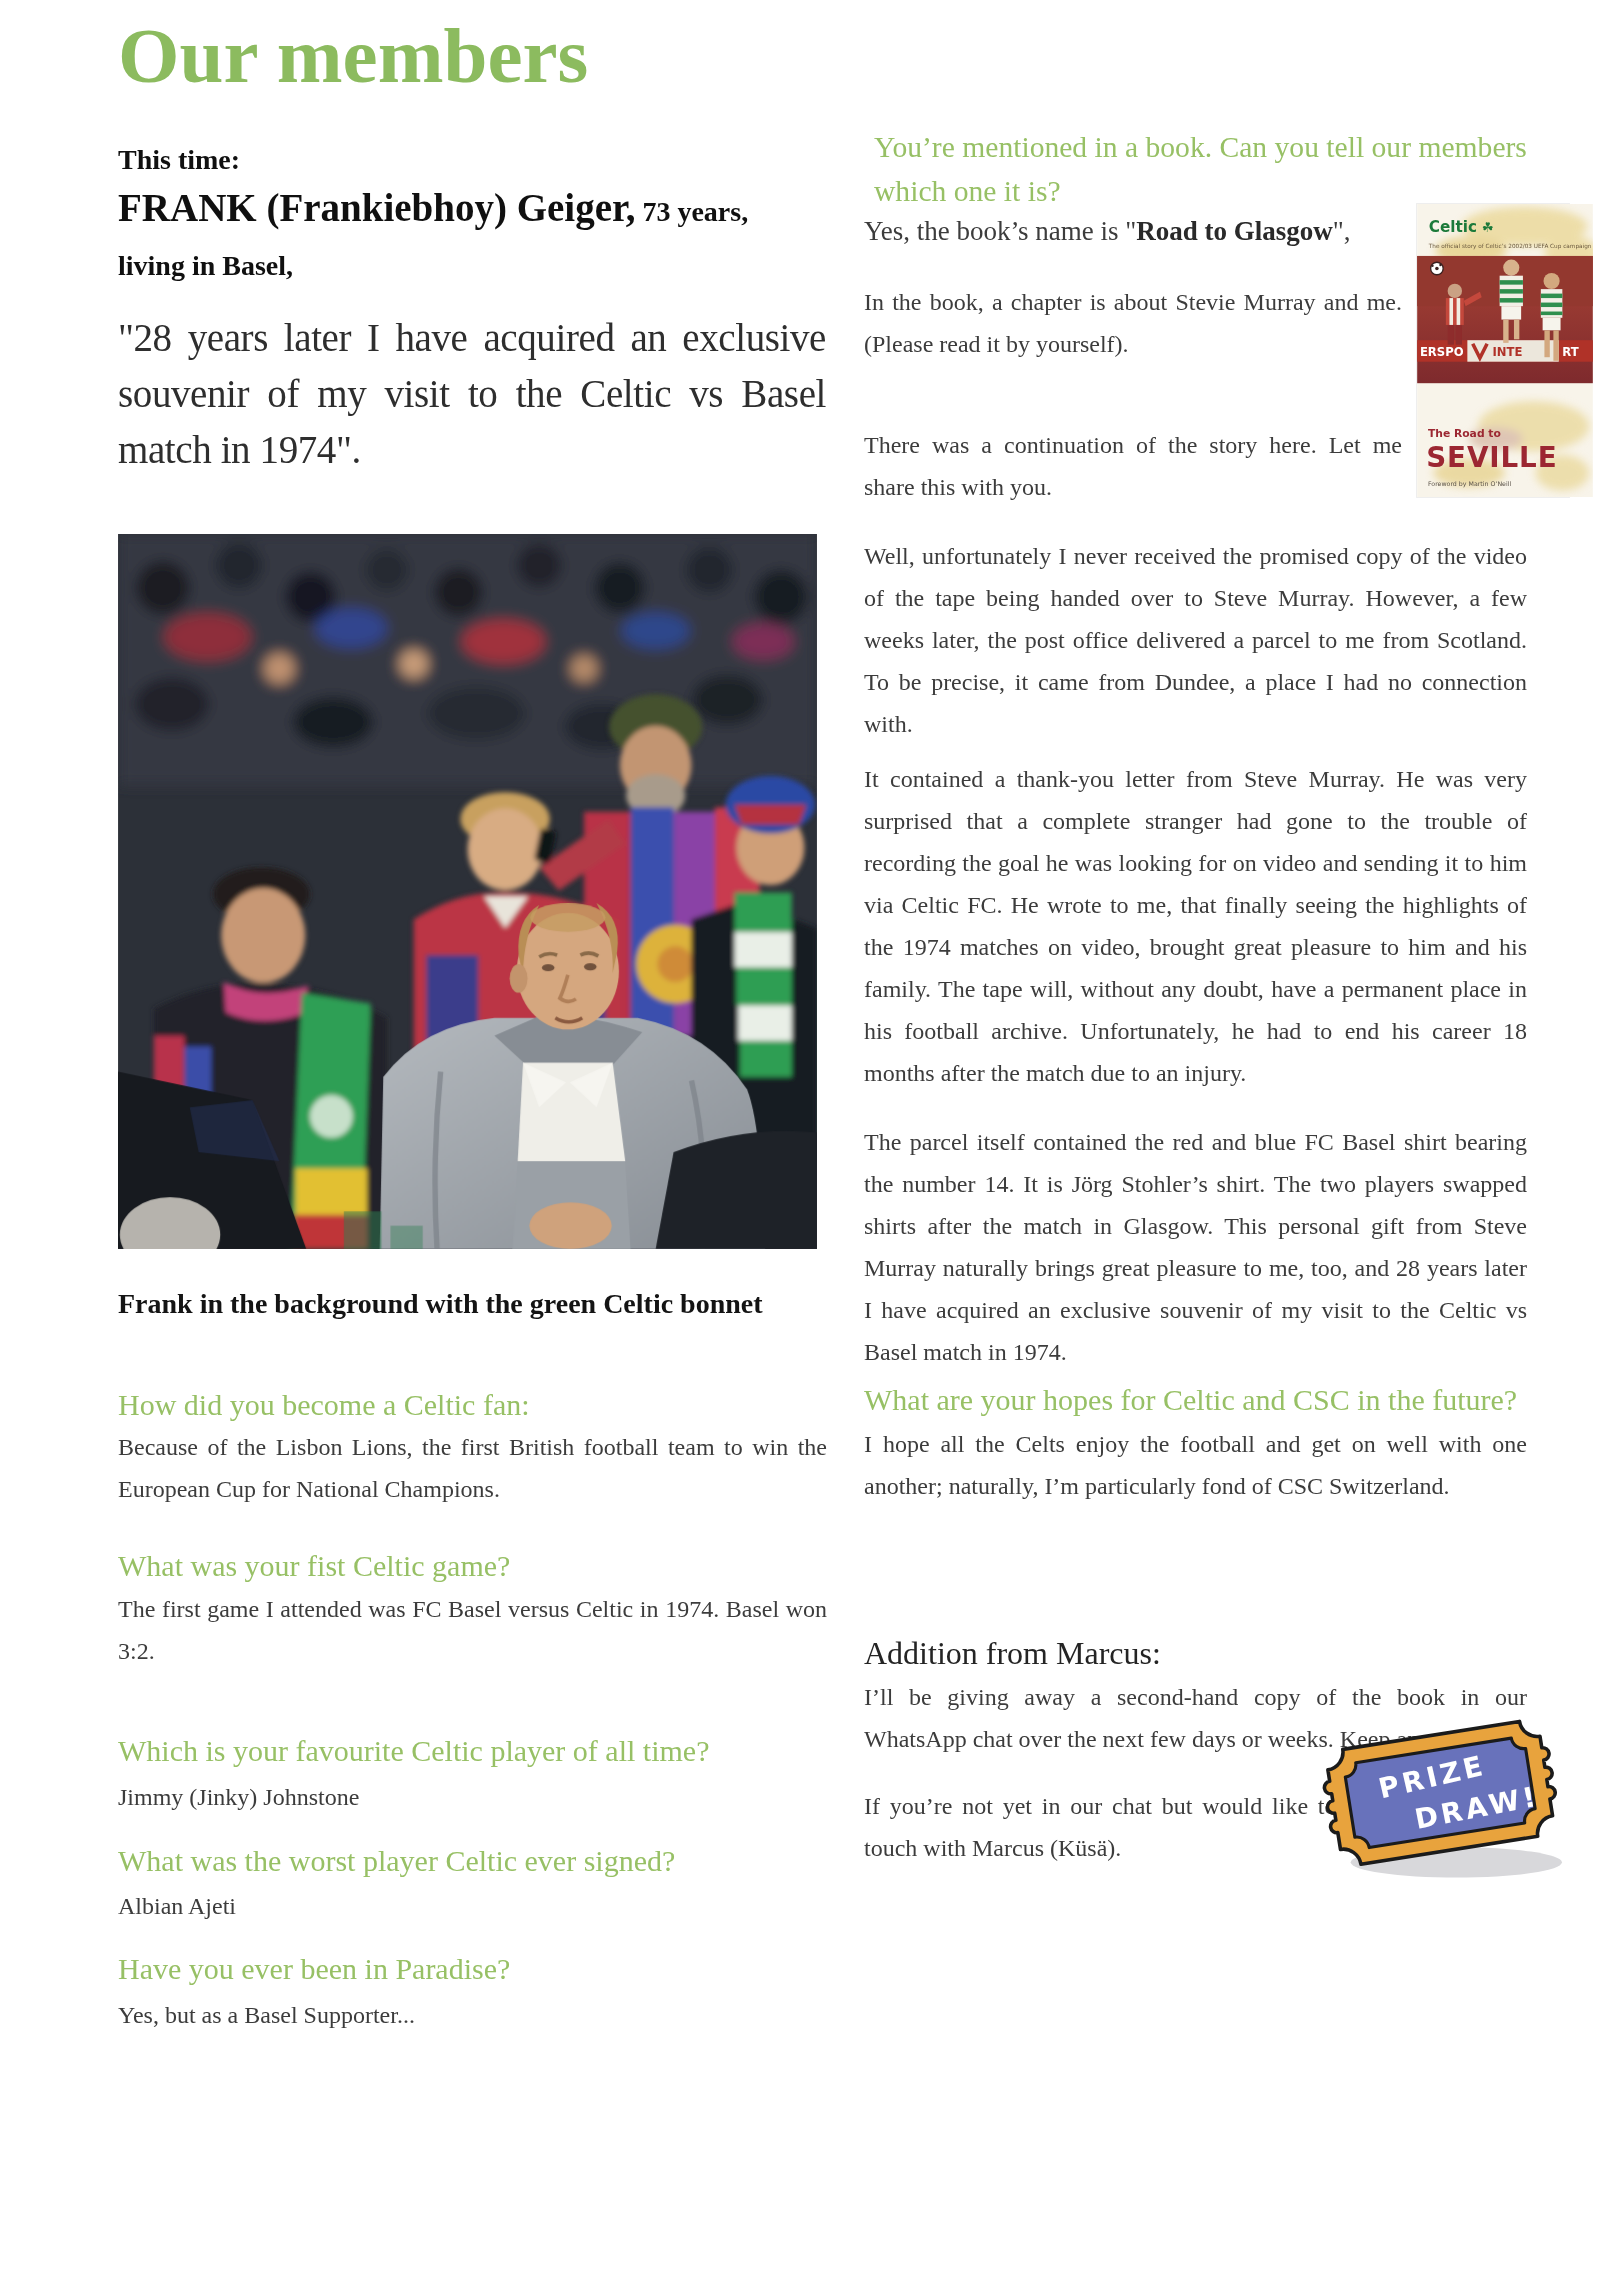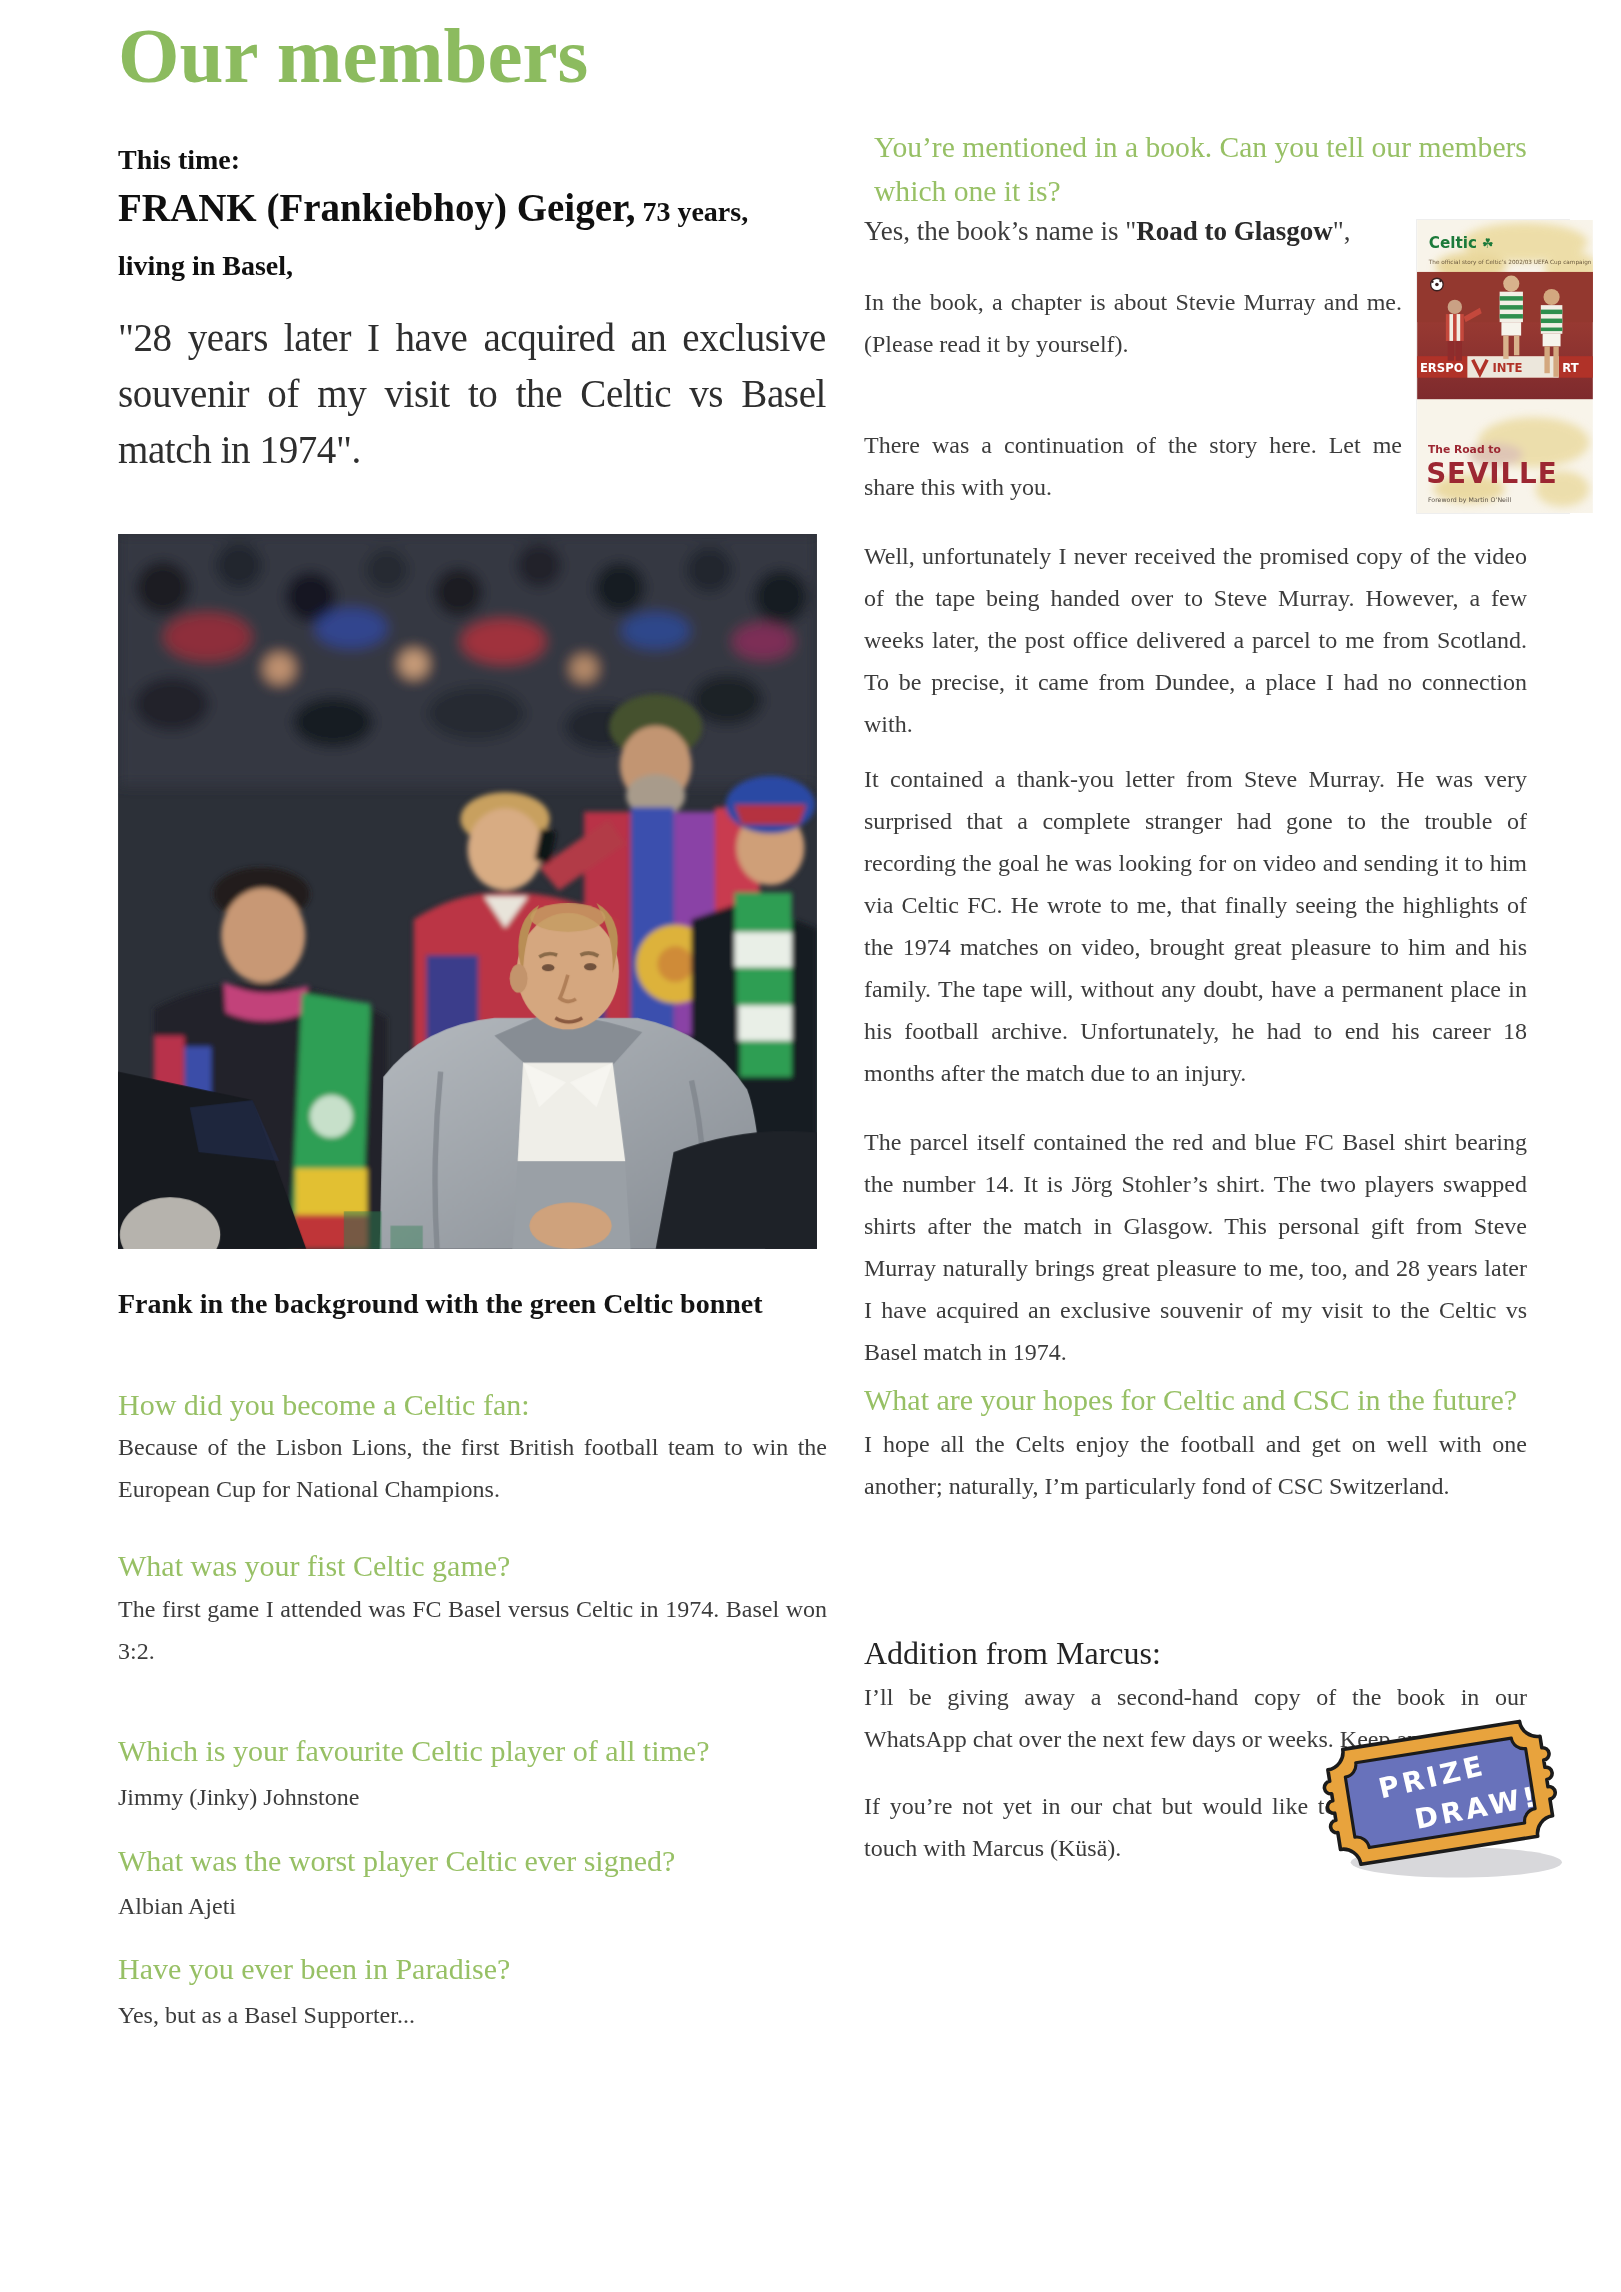--- a/index.html
+++ b/index.html
@@ -36,21 +36,21 @@
   .p-there  { margin-top:59px; }
   .p-well   { margin-top:27px; }
   .p-contained { margin-top:12.5px; }
   .p-parcel { margin-top:27px; }
   .q-future { margin-top:5.4px; }
   .p-hope   { margin-top:1.8px; }
   .addition { margin-top:125px; font-size:32px; line-height:43px; color:#242424; }
   .p-giving { margin-top:1.8px; }
   .p-join   { margin-top:25px; }
   .book-cover { position:absolute; left:1417px; top:204px; width:152px; height:293px;
-                box-shadow:0 0 0 0.9px rgba(0,0,0,0.08);margin-top:16px; }
+                box-shadow:0 0 0 0.9px rgba(0,0,0,0.08); }
   .ticket { position:absolute; left:1306px; top:1712px; width:272px; height:179px; }
 </style>
 </head>
 <body>
 
 <div class="page">
 
   <div class="left-col">
     <h1 class="title">Our members</h1>
 

